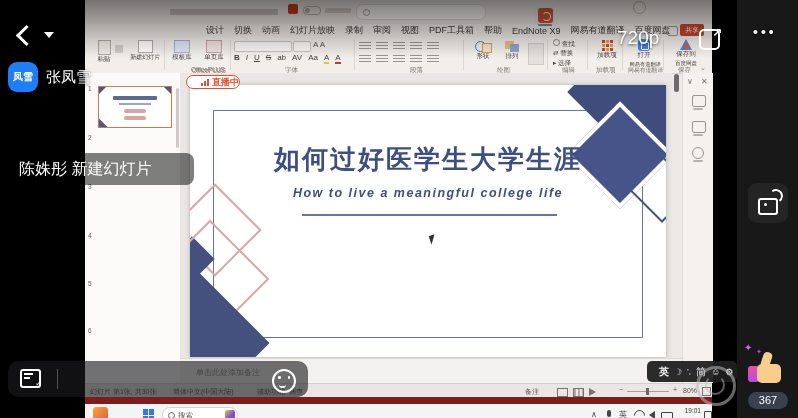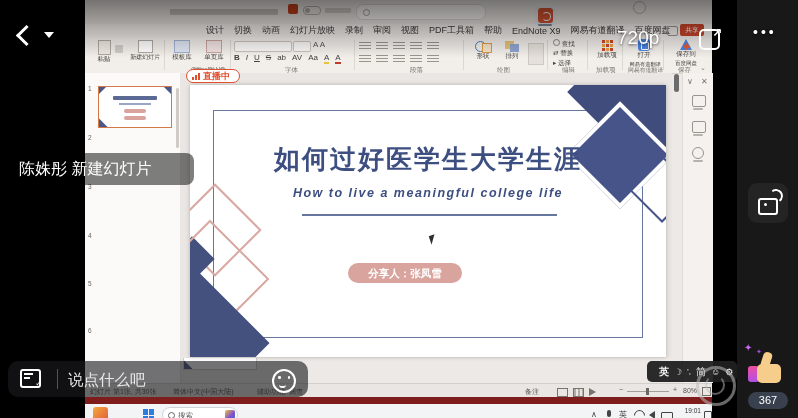--- a/index.html
+++ b/index.html
@@ -172,21 +172,21 @@
           <div class="abs" style="left:4px;top:5px;width:5px;height:5px;background:#e05a3a;transform:rotate(45deg);"></div>
         </div>
         <div class="rib-label">保存到</div>
         <div class="rib-label" style="transform:scale(.85);">百度网盘</div>
       </div>
       <div class="grp-label" style="left:593px;top:29px;">保存</div>
       <div class="abs" style="left:615px;top:27px;font-size:7px;color:#8a847d;">⌄</div>
     </div>
 
     <div class="grp-label" style="left:107px;top:67px;color:#8a8077;">OfficePLUS</div>
-    <div class="abs" style="left:101px;top:69px;width:54px;height:14px;background:#fff;border:1.5px solid #e0502e;border-radius:8px;display:flex;align-items:center;gap:3px;padding-left:5px;box-sizing:border-box;z-index:3;">
+    <div class="abs" style="left:101px;top:75px;width:54px;height:14px;background:#fff;border:1.5px solid #e0502e;border-radius:8px;display:flex;align-items:center;gap:3px;padding-left:5px;box-sizing:border-box;z-index:3;justify-content:flex-end;">
       <span style="display:inline-flex;align-items:flex-end;gap:1px;">
         <i style="width:2px;height:3px;background:#e0502e;"></i>
           <i style="width:2px;height:5px;background:#e0502e;"></i>
           <i style="width:2px;height:7px;background:#e0502e;"></i>
       </span>
       <span style="font-size:9px;font-weight:bold;color:#e0502e;">直播中</span>
     </div>
 
     <div class="abs" style="left:0;top:73px;width:95px;height:310px;background:#fbfaf9;border-right:1px solid #e2ddd8;">
       <span class="tnum" style="left:3px;top:12px;">1</span>
@@ -254,37 +254,38 @@
 
       <div class="dia" style="left:-8px;top:112px;width:62px;height:62px;border:2px solid #d9a8a2;"></div>
       <div class="dia" style="left:-14px;top:158px;width:32px;height:32px;background:#44517e;"></div>
       <div class="dia" style="left:-22px;top:152px;width:80px;height:80px;border:2px solid #d9a8a2;"></div>
       <div class="dia" style="left:-46px;top:206px;width:104px;height:104px;background:#44517e;"></div>
 
       <div class="abs" style="left:0;right:0;top:57px;text-align:center;font-size:26px;font-weight:bold;color:#3d4e80;letter-spacing:2px;">如何过好医学生大学生涯</div>
       <div class="abs" style="left:0;right:0;top:101px;text-align:center;font-size:12.5px;font-weight:bold;font-style:italic;color:#3d4e80;letter-spacing:1.5px;">How to live a meaningful college life</div>
       <div class="abs" style="left:112px;top:129px;width:255px;height:1.5px;background:#66779f;"></div>
       <div class="abs" style="left:240px;top:150px;width:0;height:0;border-top:9px solid #2f2f2f;border-right:6px solid transparent;transform:rotate(-18deg);"></div>
-      <div class="abs pill" style="left:158px;top:178px;width:114px;height:20px;line-height:20px;font-size:10.5px;font-weight:bold;">
-        <span>分享人：张凤雪</span>
-      </div>
     </div>
 
     <div class="abs" style="left:589px;top:74px;width:5px;height:18px;background:#6b6b6b;border-radius:3px;"></div>
     <div class="abs" style="left:597px;top:73px;width:30px;height:310px;background:#f4f1ee;border-left:1px solid #e0dbd5;">
       <span class="abs" style="left:4px;top:4px;font-size:8px;color:#7a736c;">∨</span>
       <span class="abs" style="left:18px;top:4px;font-size:8px;color:#7a736c;">✕</span>
       <div class="abs" style="left:9px;top:22px;width:12px;height:10px;border:1px solid #9a948d;border-radius:2px;"></div>
       <div class="abs dash" style="left:10px;top:35px;width:10px;height:2px;"></div>
       <div class="abs" style="left:9px;top:48px;width:12px;height:10px;border:1px solid #9a948d;border-radius:2px;"></div>
       <div class="abs dash" style="left:10px;top:61px;width:10px;height:2px;"></div>
       <div class="abs" style="left:9px;top:74px;width:10px;height:10px;border:1px solid #9a948d;border-radius:50%;"></div>
       <div class="abs dash" style="left:10px;top:87px;width:10px;height:2px;"></div>
     </div>
 
+    <div class="abs" style="left:95px;top:358px;width:502px;height:25px;background:#f4f2f0;border-top:1px solid #dcd8d4;">
+      <span style="position:absolute;left:16px;top:8px;font-size:8px;color:#8f8a84;">单击此处添加备注</span>
+      <span class="abs" style="right:10px;top:2px;font-size:7px;color:#8f8a84;">⌄</span>
+    </div>
 
     <div class="abs" style="left:0;top:383px;width:627px;height:14px;background:#e9e6e3;border-top:1px solid #d3cfca;">
       <span class="abs st-txt" style="left:5px;top:3px;">幻灯片 第1张, 共30张</span>
       <span class="abs st-txt" style="left:88px;top:3px;">简体中文(中国大陆)</span>
       <span class="abs st-txt" style="left:172px;top:3px;">辅助功能: 调查</span>
       <span class="abs st-txt" style="left:440px;top:3px;">备注</span>
       <div class="abs" style="left:472px;top:4px;width:9px;height:7px;border:1px solid #7a736c;"></div>
       <div class="abs" style="left:488px;top:4px;width:9px;height:7px;border:1px solid #7a736c;background:repeating-linear-gradient(90deg,#b3aca5 0 2px,transparent 2px 4px);"></div>
       <div class="abs" style="left:504px;top:4px;width:0;height:0;border-left:7px solid #7a736c;border-top:4px solid transparent;border-bottom:4px solid transparent;"></div>
       <span class="abs st-txt" style="left:534px;top:2px;">−</span>
@@ -354,34 +355,39 @@
   <div class="abs ov-txt" style="left:40px;top:23px;font-size:19px;font-weight:bold;z-index:8;">
     <span style="display:inline-block;margin-left:4px;width:0;height:0;border-left:5px solid transparent;border-right:5px solid transparent;border-top:6px solid #fff;vertical-align:2px;"></span>
   </div>
   <div class="abs ov-txt" style="left:617px;top:27px;font-size:19px;z-index:8;">720p</div>
   <div class="abs" style="left:699px;top:26px;width:24px;height:24px;z-index:8;">
     <div style="position:absolute;left:0;bottom:0;width:17px;height:17px;border:2.5px solid #fff;border-radius:5px;"></div>
     <div style="position:absolute;right:1px;top:0;color:#fff;font-size:12px;font-weight:bold;">↗</div>
   </div>
   <div class="abs ov-txt" style="left:753px;top:24px;font-size:14px;letter-spacing:3px;z-index:8;">•••</div>
 
+  <div class="abs" style="left:8px;top:62px;z-index:8;display:flex;align-items:center;gap:8px;">
+    <div class="abs" style="position:static;width:30px;height:30px;border-radius:9px;background:#1e7ef7;color:#fff;font-size:10px;font-weight:bold;display:flex;align-items:center;justify-content:center;">
+      <span>凤雪</span>
+    </div>
+    <span class="ov-txt" style="font-size:15px;">张凤雪</span>
+  </div>
 
   <div class="abs" style="left:8px;top:153px;width:186px;height:32px;background:rgba(0,0,0,.5);border-radius:8px;z-index:8;display:flex;align-items:center;padding-left:11px;box-sizing:border-box;">
     <span class="ov-txt" style="font-size:16px;text-shadow:none;">陈姝彤 新建幻灯片</span>
   </div>
 
   <div class="abs" style="left:8px;top:361px;width:300px;height:36px;background:rgba(28,28,30,.62);border-radius:10px;z-index:8;">
     <div class="abs" style="left:12px;top:8px;width:20px;height:18px;">
       <div style="position:absolute;left:0;top:0;width:17px;height:15px;border:2px solid #fff;border-radius:3px;"></div>
       <div style="position:absolute;left:4px;top:4px;width:9px;height:1.8px;background:#fff;"></div>
       <div style="position:absolute;left:4px;top:8px;width:6px;height:1.8px;background:#fff;"></div>
       <div style="position:absolute;right:-2px;bottom:-1px;color:#fff;font-size:8px;">✓</div>
     </div>
     <div class="abs" style="left:49px;top:8px;width:1px;height:20px;background:rgba(255,255,255,.28);"></div>
-    <span class="abs" style="left:60px;top:9px;font-size:15.5px;color:#e8e8e8;">说点什么吧</span>
     <div class="abs" style="right:12px;top:8px;width:20px;height:20px;border:2px solid #fff;border-radius:50%;">
       <i style="position:absolute;left:4px;top:5px;width:2.5px;height:2.5px;background:#fff;border-radius:50%;"></i>
       <i style="position:absolute;right:4px;top:5px;width:2.5px;height:2.5px;background:#fff;border-radius:50%;"></i>
       <i style="position:absolute;left:4.5px;bottom:3.5px;width:7px;height:3.5px;border-bottom:2px solid #fff;border-radius:0 0 6px 6px;"></i>
     </div>
   </div>
 
   <div class="abs" style="left:748px;top:183px;width:40px;height:40px;background:#242424;border-radius:9px;z-index:8;">
     <div style="position:absolute;left:10px;top:15px;width:16px;height:13px;border:2.5px solid #fff;border-radius:3px;">
       <i style="position:absolute;left:4px;top:3px;width:3px;height:3px;background:#fff;border-radius:50%;"></i>

